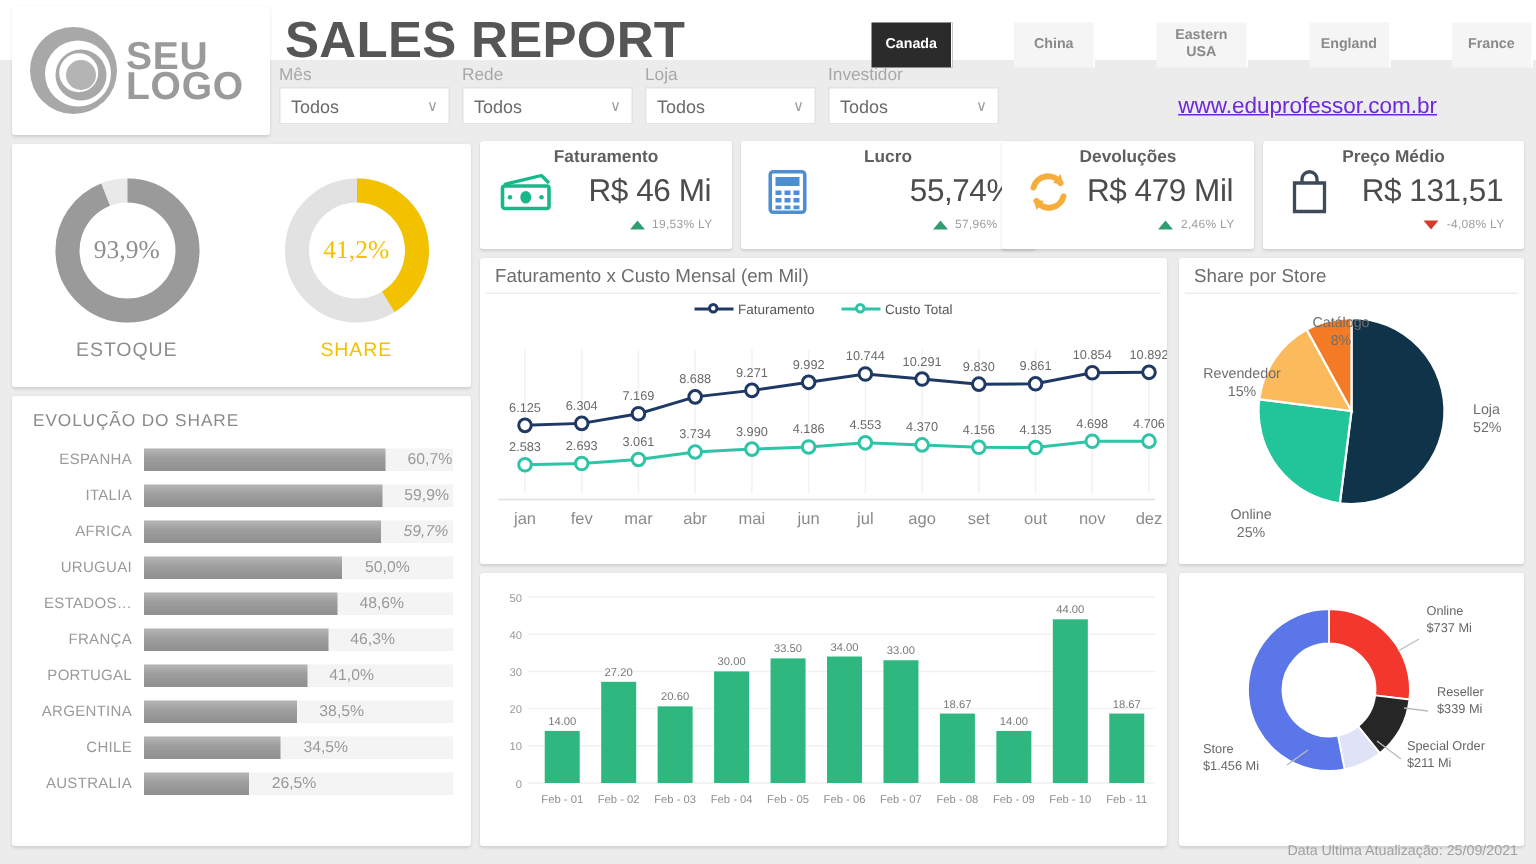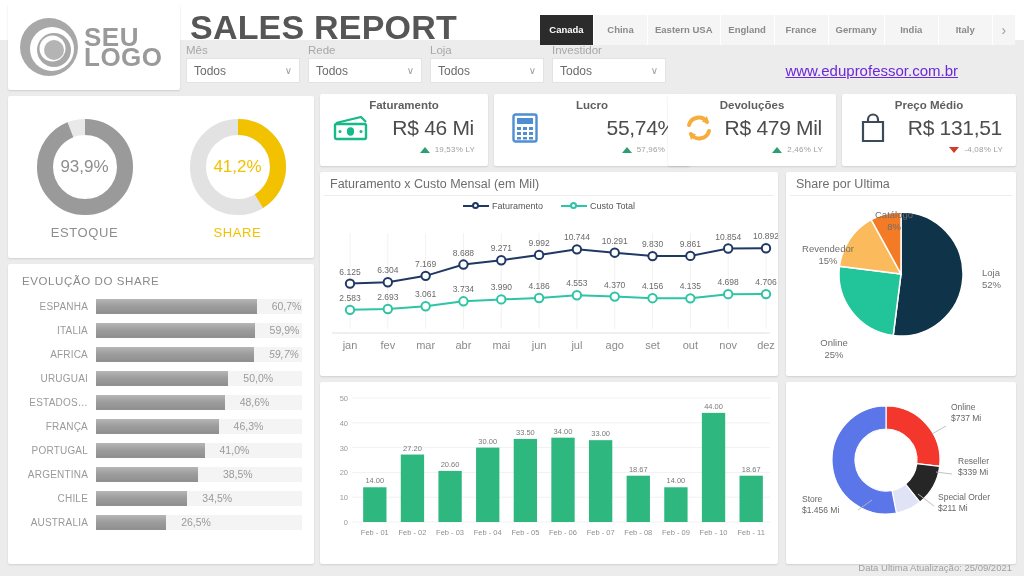--- a/index.html
+++ b/index.html
@@ -29,21 +29,21 @@
   .weburl {
     position:absolute; right:66px; top:62px; font-size:15px; color:#6d28d9;
     text-decoration:underline;
   }
 
   
   .tabs { position:absolute; left:540px; top:15px; height:30px; display:flex; align-items:stretch; }
   .tab {
     background:#f5f5f5; color:#8a8a8a; font-size:9.5px; font-weight:bold;
     min-width:54px; padding:3px 7px; display:flex; align-items:center; justify-content:center;
-    text-align:center; border-right:1px solid #fff; line-height:1.15;
+    text-align:center; border-right:1px solid #fff; line-height:1.15;margin-left:41px;
   }
   .tab.active { background:#2b2b2b; color:#fff; }
   .tab-next { background:#f5f5f5; color:#9a9a9a; font-size:14px; width:22px;
     display:flex; align-items:center; justify-content:center; }
 
   
   .filters { position:absolute; left:186px; top:44px; display:flex; gap:8px; }
   .filter { width:114px; }
   .filter-label { font-size:11.5px; color:#a8a8a8; margin-bottom:2px; }
   .filter-box {
@@ -52,21 +52,21 @@
     padding:0 7px; font-size:12px; color:#6b6b6b;
   }
   .chev { color:#9e9e9e; font-size:10px; }
 
   
   .card { position:absolute; background:#fff; border-radius:2px; box-shadow:0 1px 2px rgba(0,0,0,.12); }
 
   
   .gauge-card { left:8px; top:96px; width:306px; height:162px; display:flex; }
   .gauge-half { flex:1; display:flex; flex-direction:column; align-items:center; justify-content:center; }
-  .gauge-wrap { position:relative; width:104px; height:104px; }
+  .gauge-wrap { position:relative; width:104px; height:104px;font-family:Liberation Serif, serif; }
   .gauge-val {
     position:absolute; inset:0; display:flex; align-items:center; justify-content:center;
     font-size:17px;
   }
   .gauge-cap { margin-top:6px; font-size:13px; letter-spacing:.6px; }
   .g-grey { color:#8e8e8e; } .g-yellow { color:#f2c200; }
 
   
   .share-card { left:8px; top:264px; width:306px; height:300px; padding:9px 12px 6px 10px; }
   .share-title { font-size:11.5px; color:#8a8a8a; letter-spacing:.6px; margin:2px 0 7px 4px; }
@@ -251,21 +251,21 @@
           <div class="share-name">PORTUGAL</div>
           <div class="share-track">
             <div class="share-bar" style="width: 52.6853%;"></div>
             <div class="share-pct" style="left: 52.6853%;">41,0%</div>
           </div>
         </div>
         <div class="share-row">
           <div class="share-name">ARGENTINA</div>
           <div class="share-track">
             <div class="share-bar" style="width: 49.4728%;"></div>
-            <div class="share-pct" style="left: 49.4728%; margin-left: 10px;">38,5%</div>
+            <div class="share-pct" style="left: 49.4728%;">38,5%</div>
           </div>
         </div>
         <div class="share-row">
           <div class="share-name">CHILE</div>
           <div class="share-track">
             <div class="share-bar" style="width: 44.3328%;"></div>
             <div class="share-pct" style="left: 44.3328%;">34,5%</div>
           </div>
         </div>
         <div class="share-row">
@@ -501,21 +501,21 @@
         <rect x="381.87818181818176" y="30.879999999999995" width="23.334545454545452" height="109.12" fill="#2eb87f"></rect>
         <text x="393.5454545454545" y="26.879999999999995" text-anchor="middle" font-size="7.5" fill="#7a7a7a">44.00</text>
         <text x="393.5454545454545" y="153" text-anchor="middle" font-size="7.5" fill="#8f8f8f">Feb - 10</text>
         <rect x="419.5145454545454" y="93.69839999999999" width="23.334545454545452" height="46.30160000000001" fill="#2eb87f"></rect>
         <text x="431.18181818181813" y="89.69839999999999" text-anchor="middle" font-size="7.5" fill="#7a7a7a">18.67</text>
         <text x="431.18181818181813" y="153" text-anchor="middle" font-size="7.5" fill="#8f8f8f">Feb - 11</text>
       </svg>
   </div>
 
   <div class="card pie-card">
-    <div class="chart-title">Share por Ultima</div>
+    <div class="chart-title">Share por Store</div>
     <div class="chart-sep"></div>
     <svg id="pie-svg" width="230" height="178" viewBox="0 0 230 178">
         <path d="M115 78 L115 16 A62 62 0 1 1 107.22933951901312 139.5111114814976 Z" fill="#0f3349" stroke="#fff" stroke-width="1.5"></path>
         <text x="196" y="80" text-anchor="start" font-size="9.5" fill="#6e6e6e">Loja</text>
         <text x="196" y="92" text-anchor="start" font-size="9.5" fill="#6e6e6e">52%</text>
         <path d="M115 78 L107.22933951901312 139.5111114814976 A62 62 0 0 1 53.48888851850237 70.22933951901314 Z" fill="#22c49a" stroke="#fff" stroke-width="1.5"></path>
         <text x="48" y="150" text-anchor="middle" font-size="9.5" fill="#6e6e6e">Online</text>
         <text x="48" y="162" text-anchor="middle" font-size="9.5" fill="#6e6e6e">25%</text>
         <path d="M115 78 L53.48888851850237 70.22933951901314 A62 62 0 0 1 85.13127220569365 23.66898583728046 Z" fill="#fbbb5c" stroke="#fff" stroke-width="1.5"></path>
         <text x="42" y="56" text-anchor="middle" font-size="9.5" fill="#6e6e6e">Revendedor</text>

